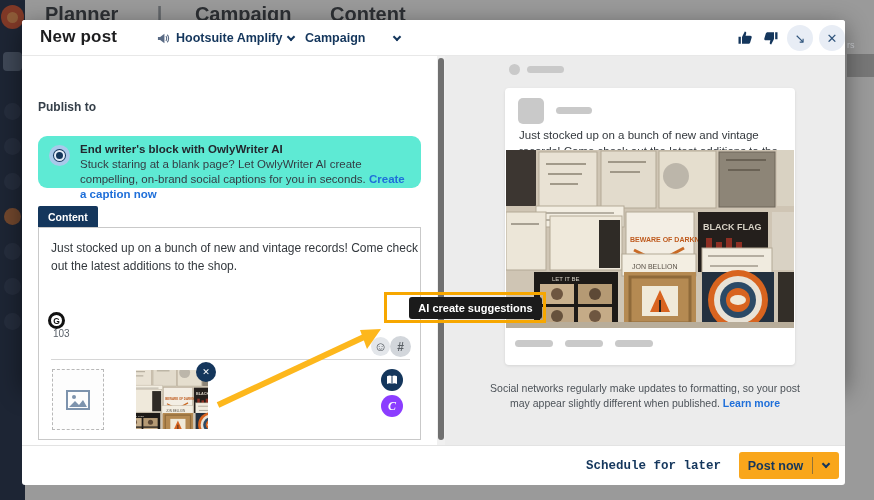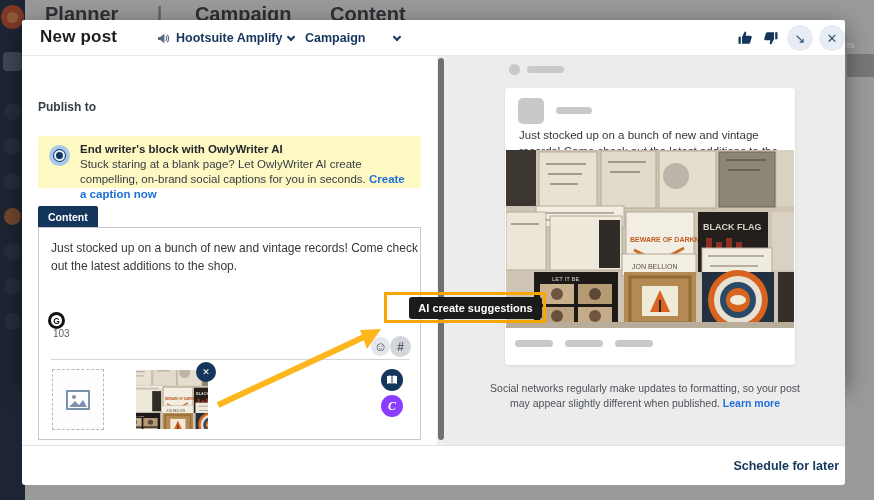--- a/index.html
+++ b/index.html
@@ -22,21 +22,21 @@
   .chev{width:6px;height:6px;border-right:2px solid #14365c;border-bottom:2px solid #14365c;transform:rotate(45deg);margin-top:-3px;}
   .circle-btn{top:5px;width:26px;height:26px;border-radius:50%;background:#e8edf5;color:#30557d;
               display:flex;align-items:center;justify-content:center;font-size:13px;cursor:pointer;}
   .thumb{top:11px;width:15px;height:14px;fill:#14365c;cursor:pointer;}
   
   #left-panel{left:0;top:36px;width:415px;height:389px;background:#fff;}
   #publish-label{left:16px;top:44px;font-size:12px;font-weight:bold;color:#36404a;text-align:right;}
   #account-select{left:16px;top:44px;width:383px;height:28px;border:1px solid #949494;border-radius:3px;
                   background:#fff;display:flex;align-items:center;padding:0 10px;cursor:pointer;}
   #account-select .ph{font-style:italic;color:#6d757d;font-size:12px;flex:1;}
-  #owly-box{left:16px;top:80px;width:383px;height:52px;background:#fef9c3;border-radius:3px;padding:7px 10px 0 42px;}
+  #owly-box{left:16px;top:80px;width:383px;height:52px;background:#5eead4;border-radius:9px;padding:7px 10px 0 42px;}
   #owly-icon{left:11px;top:9px;width:21px;height:21px;border-radius:50%;background:#a9c9ea;
              display:flex;align-items:center;justify-content:center;}
   #owly-icon .core{width:11px;height:11px;border-radius:50%;background:#14365c;border:2px solid #e4edf9;box-shadow:0 0 0 1px #14365c;}
   #owly-title{font-size:11.5px;font-weight:bold;color:#22272e;margin-bottom:2px;}
   #owly-body{font-size:11.5px;color:#343c44;line-height:1.32;}
   .blue-link{color:#1f6fd9;font-weight:bold;cursor:pointer;}
   #content-tab{left:16px;top:150px;height:21px;padding:0 10px;background:#14365c;color:#fff;font-size:10.5px;
                font-weight:bold;border-radius:2px 2px 0 0;display:flex;align-items:center;}
   #editor{left:16px;top:171px;width:383px;height:213px;border:1px solid #c9c9c9;background:#fff;}
   #editor-text{left:12px;top:11px;width:368px;font-size:12px;color:#33383d;line-height:1.5;}
@@ -65,21 +65,21 @@
   
   #preview-panel{left:423px;top:36px;width:400px;height:389px;background:#ececec;}
   .skel{background:#c9c9c9;border-radius:4px;}
   #pv-card{left:60px;top:32px;width:290px;height:277px;background:#fff;border-radius:4px;box-shadow:0 1px 3px rgba(0,0,0,.10);}
   #pv-text{left:14px;top:40px;width:264px;font-size:11.5px;color:#33383d;line-height:1.35;}
   #pv-image{left:1px;top:62px;width:288px;height:178px;overflow:hidden;}
   #pv-disclaimer{left:35px;top:325px;width:330px;text-align:center;font-size:10.5px;color:#4c5258;line-height:1.45;}
   
   #footer{left:0;top:425px;width:823px;height:40px;background:#fff;border-top:1px solid #e3e3e3;
           display:flex;align-items:center;justify-content:flex-end;gap:18px;padding-right:6px;border-radius:0 0 3px 3px;}
-  #schedule-link{color:#14365c;font-weight:bold;font-size:12.5px;cursor:pointer;}
+  #schedule-link{color:#14365c;font-weight:bold;font-size:12.5px;cursor:pointer;font-family:Liberation Mono, monospace;}
   #postnow-btn{width:100px;height:27px;background:#f9a61b;border-radius:3px;display:flex;align-items:center;cursor:pointer;}
   #postnow-btn .lbl{flex:1;text-align:center;font-size:12.5px;font-weight:bold;color:#14365c;}
   #postnow-btn .sep{width:1px;height:17px;background:rgba(20,54,92,.45);}
   #postnow-btn .dd{width:26px;display:flex;align-items:center;justify-content:center;}
   
   #bg-frag-text{left:847px;top:40px;font-size:9px;color:#c9ccd1;z-index:6;}
   #bg-frag-btn{left:847px;top:54px;width:27px;height:23px;background:#bfbfbf;z-index:4;}
 </style>
 </head>
 <body>
@@ -291,16 +291,23 @@
 
     <div class="abs" id="hl-box"></div>
     <div class="abs" id="hl-tooltip">AI create suggestions</div>
     <svg class="abs" id="arrow-svg" width="220" height="100">
       <line x1="36" y1="85" x2="182" y2="17" stroke="#fdb71c" stroke-width="6"></line>
       <polygon points="199,9 178,10 185,29" fill="#fdb71c"></polygon>
     </svg>
 
     <div class="abs" id="footer">
       <span id="schedule-link">Schedule for later</span>
+      <div id="postnow-btn">
+        <span class="lbl">Post now</span>
+        <span class="sep"></span>
+        <span class="dd">
+          <span class="chev"></span>
+        </span>
+      </div>
     </div>
 
   </div>
 </div>
 
 </body></html>

